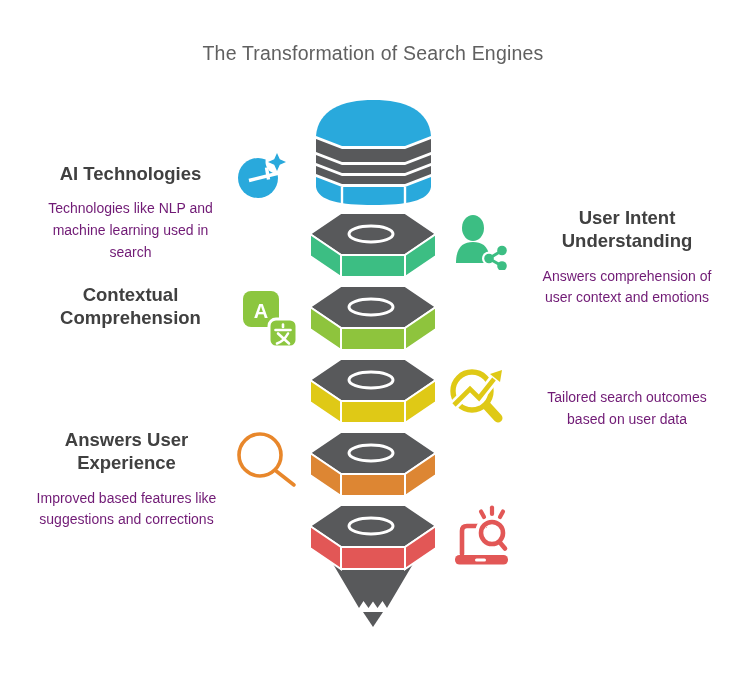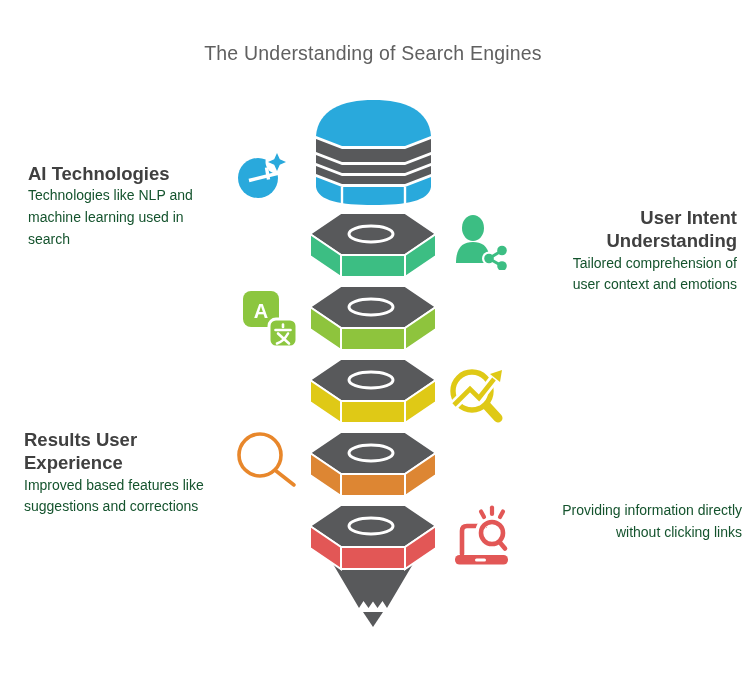--- a/index.html
+++ b/index.html
@@ -10,34 +10,34 @@
   .title{
     position:absolute;top:42px;left:0;width:746px;text-align:center;
     font-size:19.5px;color:#606060;letter-spacing:.2px;
   }
   .item{position:absolute;}
   .item .heading{
     font-size:18.5px;font-weight:bold;line-height:1.26;color:#404040;
     white-space:pre-line;
   }
   .item .desc{
-    font-size:14px;line-height:1.55;color:#14532d;
+    margin-top:13px;font-size:14px;line-height:1.55;color:#701a75;
     white-space:pre-line;
   }
-  .item.left{text-align:left;}
-  .item.right{text-align:right;}
+  .item.left{text-align:center;}
+  .item.right{text-align:center;}
   .icon-box{position:absolute;}
   svg{display:block;}
 </style>
 </head>
 <body>
 
 <div id="canvas">
 
-  <div class="title">The Understanding of Search Engines</div>
+  <div class="title">The Transformation of Search Engines</div>
 
   <div class="icon-box" style="left:305px;top:95px;">
     <svg width="136" height="540" viewBox="0 0 136 540">
 
       <g>
         <path d="M18,452 L118,452 L82,513 L77.5,506 L72.5,513 L68,506.5 L63.5,513 L58.5,506 L54,513 Z" fill="#58595B"></path>
         <path d="M58,517 L78,517 L68,532 Z" fill="#58595B"></path>
       </g>
 
       <g transform="translate(11,5)">
@@ -98,52 +98,54 @@
     <svg width="50" height="50" viewBox="0 0 50 50">
       <circle cx="21" cy="27" r="20" fill="#29A9DC"></circle>
       <circle cx="40" cy="11" r="11.5" fill="#fff"></circle>
       <path d="M12,29.5 L44,21.5" stroke="#fff" stroke-width="3.4" fill="none"></path>
       <path d="M29.5,16.5 L31.5,28.5" stroke="#fff" stroke-width="3.4" fill="none"></path>
       <path d="M40,2 L42.8,8.2 L49,11 L42.8,13.8 L40,20 L37.2,13.8 L31,11 L37.2,8.2 Z" fill="#29A9DC"></path>
     </svg>
   </div>
 
   <div class="item left" style="left:28px;top:283px;width:205px;">
+    <div class="heading">Contextual
+Comprehension</div>
   </div>
   <div class="icon-box" style="left:239px;top:289px;">
     <svg width="58" height="62" viewBox="0 0 58 62">
       <rect x="4" y="2" width="36" height="36" rx="8" fill="#8CC63F"></rect>
       <text x="22" y="29" font-size="20" font-weight="bold" fill="#fff" text-anchor="middle" font-family="Liberation Sans, sans-serif">A</text>
       <rect x="30" y="30" width="28" height="28" rx="7" fill="#8CC63F" stroke="#fff" stroke-width="3"></rect>
       <g stroke="#fff" stroke-width="2.6" fill="none" stroke-linecap="round">
         <path d="M44,35.5 L44,38"></path>
         <path d="M36.5,41 L51.5,41"></path>
         <path d="M39,44.5 L50,54.5"></path>
         <path d="M49,44.5 C46,50 42.5,53 38,54.5"></path>
       </g>
     </svg>
   </div>
 
   <div class="item left" style="left:24px;top:428px;width:205px;">
-    <div class="heading">Results User
+    <div class="heading">Answers User
 Experience</div>
     <div class="desc">Improved based features like
 suggestions and corrections</div>
   </div>
   <div class="icon-box" style="left:233px;top:432px;">
     <svg width="66" height="58" viewBox="0 0 66 58">
       <circle cx="27" cy="23" r="21" fill="none" stroke="#E8872B" stroke-width="3.6"></circle>
       <line x1="42.5" y1="38.5" x2="61" y2="53" stroke="#E8872B" stroke-width="3.6" stroke-linecap="round"></line>
     </svg>
   </div>
 
   <div class="item right" style="left:517px;top:206px;width:220px;">
     <div class="heading">User Intent
 Understanding</div>
-    <div class="desc">Tailored comprehension of
+    <div class="desc">Answers comprehension of
 user context and emotions</div>
   </div>
   <div class="icon-box" style="left:452px;top:212px;">
     <svg width="56" height="58" viewBox="0 0 56 58">
       <g fill="#3CBE83">
         <ellipse cx="21" cy="16" rx="11" ry="13"></ellipse>
         <path d="M4,51 C4,35 11,30 21,30 C31,30 38,35 38,51 Z"></path>
       </g>
       <g stroke="#fff" stroke-width="8" stroke-linecap="round" fill="none">
         <path d="M37,46.5 L50,38.5"></path>
@@ -156,34 +158,34 @@
         <path d="M37,46.5 L50,38.5"></path>
         <path d="M37,46.5 L50,54"></path>
       </g>
       <circle cx="37" cy="46.5" r="4.8" fill="#3CBE83"></circle>
       <circle cx="50" cy="38.5" r="4.8" fill="#3CBE83"></circle>
       <circle cx="50" cy="54" r="4.8" fill="#3CBE83"></circle>
     </svg>
   </div>
 
   <div class="item right" style="left:517px;top:374px;width:220px;">
+    <div class="desc">Tailored search outcomes
+based on user data</div>
   </div>
   <div class="icon-box" style="left:447px;top:361px;">
     <svg width="60" height="62" viewBox="0 0 60 62">
       <circle cx="25" cy="30" r="19" fill="none" stroke="#DFC916" stroke-width="5.4"></circle>
       <line x1="40" y1="45" x2="51" y2="57" stroke="#DFC916" stroke-width="9" stroke-linecap="round"></line>
       <path d="M7,44 L23,28 L32,37 L47,18" stroke="#fff" stroke-width="10" fill="none"></path>
       <path d="M7,44 L23,28 L32,37 L47,18" stroke="#DFC916" stroke-width="4.6" fill="none"></path>
       <polygon points="55,9 53,21 43,13" fill="#DFC916"></polygon>
     </svg>
   </div>
 
   <div class="item right" style="left:517px;top:500px;width:225px;">
-    <div class="desc">Providing information directly
-without clicking links</div>
   </div>
   <div class="icon-box" style="left:450px;top:502px;">
     <svg width="64" height="66" viewBox="0 0 64 66">
       <path d="M35,24 L17,24 Q12,24 12,29 L12,52" stroke="#E25756" stroke-width="4.6" stroke-linecap="round" fill="none"></path>
       <rect x="5" y="53" width="53" height="9.5" rx="4.5" fill="#E25756"></rect>
       <rect x="25" y="56.5" width="11" height="3" rx="1.5" fill="#fff"></rect>
       <circle cx="42" cy="31" r="12.5" fill="none" stroke="#fff" stroke-width="9"></circle>
       <circle cx="42" cy="31" r="11" fill="none" stroke="#E25756" stroke-width="4.6"></circle>
       <line x1="49.5" y1="40" x2="55" y2="46.5" stroke="#E25756" stroke-width="4.6" stroke-linecap="round"></line>
       <g stroke="#E25756" stroke-width="4.2" stroke-linecap="round">

